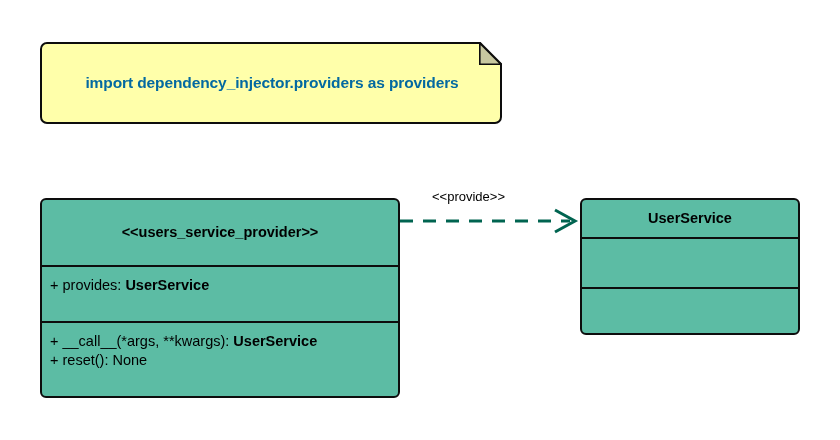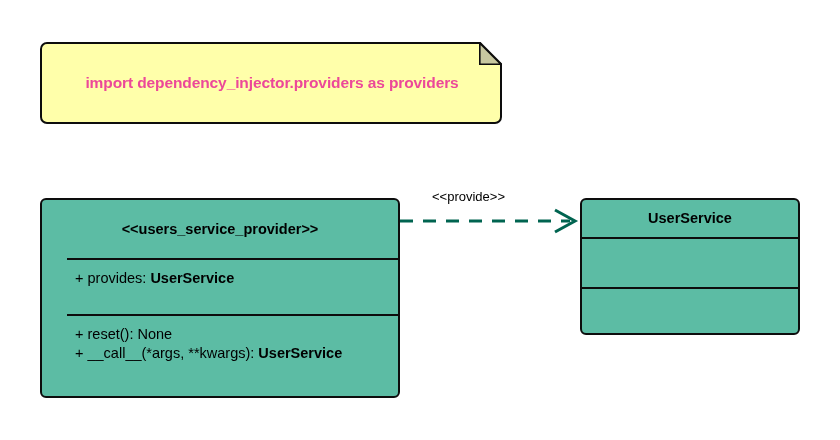--- a/index.html
+++ b/index.html
@@ -46,21 +46,21 @@
     position: absolute;
     left: 14px;
     top: 0;
     width: 436px;
     height: 100%;
     display: flex;
     align-items: center;
     justify-content: center;
     font-size: 15.5px;
     font-weight: bold;
-    color: #ec4899;
+    color: #0369a1;
     letter-spacing: -0.1px;
     white-space: nowrap;
   }
 
   
   .uml-class {
     position: absolute;
     background: #5cbca4;
     border: 2.5px solid #0d0d0d;
     border-radius: 6px;
@@ -85,35 +85,34 @@
     color: #000000;
     line-height: 1.28;
   }
   .comp-members {
     padding: 9px 8px 6px 8px;
     font-size: 14.5px;
     color: #000000;
     line-height: 1.32;
     text-align: left;
     white-space: nowrap;
-    margin-left: 25px;
   }
   .comp-members .member {
     display: block;
   }
   .bold-type { font-weight: bold; }
 
   
   #class-singleton {
     left: 40px;
     top: 198px;
     width: 360px;
     height: 200px;
   }
-  #class-singleton .c1 { height: 58px; border-radius: 9px; }
+  #class-singleton .c1 { height: 65px; border-radius: 9px; }
   #class-singleton .c2 { height: 56px; }
   #class-singleton .c3 { height: 82px; }
 
   
   #class-userservice {
     left: 580px;
     top: 198px;
     width: 220px;
     height: 137px;
   }
@@ -156,24 +155,24 @@
     <div class="compartment comp-title c1">
       <span>&lt;&lt;users_service_provider&gt;&gt;</span>
     </div>
     <div class="compartment comp-members c2">
       <span class="member">
         <span>+ provides: </span><span class="bold-type">UserService</span>
       </span>
     </div>
     <div class="compartment comp-members c3">
       <span class="member">
-        <span>+ reset(): None</span><span class="bold-type"></span>
+        <span>+ __call__(*args, **kwargs): </span><span class="bold-type">UserService</span>
       </span>
       <span class="member">
-        <span>+ __call__(*args, **kwargs): </span><span class="bold-type">UserService</span>
+        <span>+ reset(): None</span><span class="bold-type"></span>
       </span>
     </div>
   </div>
 
   <div class="uml-class" id="class-userservice">
     <div class="compartment comp-title c1">
       <span>UserService</span>
     </div>
     <div class="compartment c2"></div>
     <div class="compartment c3"></div>

